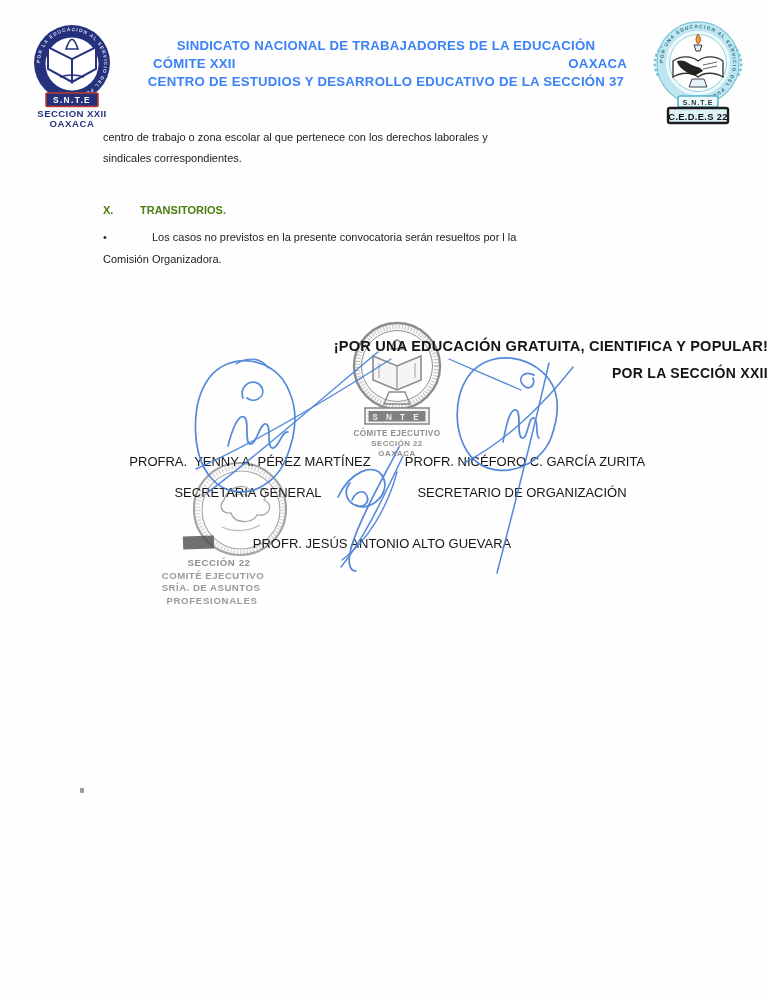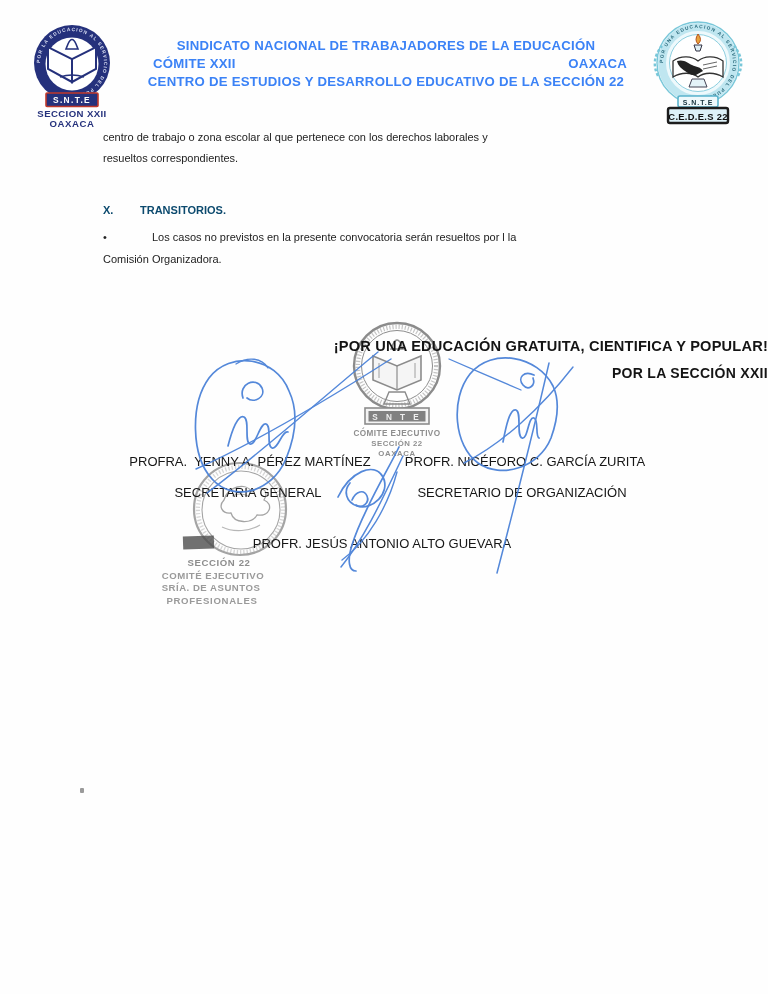--- a/index.html
+++ b/index.html
@@ -12,21 +12,21 @@
   
   .hdr-text{position:absolute;left:128px;top:37px;width:516px;z-index:2;
     font-weight:bold;font-size:13.2px;letter-spacing:.25px;line-height:18px;
     text-align:center;color:#3b82f6;}
   .hdr-line2{display:flex;justify-content:space-between;padding:0 17px 0 25px;}
   .logo{position:absolute;z-index:2;}
   .logo-left{left:26px;top:20px;}
   .logo-right{left:646px;top:18px;}
   
   .tline{position:absolute;left:103px;width:560px;font-size:11px;color:#222;z-index:2;}
-  .sect{font-weight:bold;color:#0c4a6e;}
+  .sect{font-weight:bold;color:#4d7c0f;}
   .sect .num{display:inline-block;width:37px;}
   .bullet-line .b{display:inline-block;width:49px;}
   
   .center-line{position:absolute;left:0;width:768px;text-align:right;font-weight:bold;color:#141414;z-index:2;}
   .slogan{top:338px;font-size:14.6px;letter-spacing:.2px;}
   .subslogan{top:365px;font-size:14px;letter-spacing:.3px;}
   
   .sig-name{position:absolute;font-weight:normal;font-size:13px;color:#161616;
     text-align:center;z-index:2;white-space:pre;}
   .name-left{left:95px;top:454px;width:310px;}
@@ -64,21 +64,21 @@
     <text x="46" y="96.5" text-anchor="middle" font-size="9.6" font-weight="bold" fill="#25317c" letter-spacing=".4">SECCION XXII</text>
     <text x="46" y="106.5" text-anchor="middle" font-size="9.6" font-weight="bold" fill="#25317c" letter-spacing=".6">OAXACA</text>
   </svg>
 
   <div class="hdr-text">
     <div>SINDICATO NACIONAL DE TRABAJADORES DE LA EDUCACIÓN</div>
     <div class="hdr-line2">
       <span>CÓMITE XXII</span>
       <span>OAXACA</span>
     </div>
-    <div>CENTRO DE ESTUDIOS Y DESARROLLO EDUCATIVO DE LA SECCIÓN 22</div>
+    <div>CENTRO DE ESTUDIOS Y DESARROLLO EDUCATIVO DE LA SECCIÓN 37</div>
   </div>
 
   <svg class="logo logo-right" width="104" height="110" viewBox="0 0 104 110">
     <circle cx="52" cy="45" r="41" fill="#eef9fc" stroke="#79c7d9" stroke-width="1.4"></circle>
     <circle cx="52" cy="45" r="36" fill="none" stroke="#bfe6f0" stroke-width="8"></circle>
     <defs>
       <path id="ringR" d="M 52 45 m -35 0 a 35 35 0 1 1 70 0 a 35 35 0 1 1 -70 0"></path>
     </defs>
     <text font-size="4.8" fill="#2a6a7c" letter-spacing="1.2" font-weight="bold">
       <textPath href="#ringR">POR UNA EDUCACION AL SERVICIO DEL PUEBLO</textPath>
@@ -93,21 +93,21 @@
     <line x1="57" y1="47" x2="71" y2="44" stroke="#555" stroke-width=".9"></line>
     <line x1="57" y1="51" x2="71" y2="48" stroke="#555" stroke-width=".9"></line>
     <path d="M 46 61 h 12 l 3 8 h -18 z" fill="#e4f3f8" stroke="#445" stroke-width="1"></path>
     <rect x="32" y="78" width="40" height="11" rx="2" fill="#eef9fc" stroke="#5ab3cc" stroke-width="1.6"></rect>
     <text x="52" y="86.5" text-anchor="middle" font-size="7" font-weight="bold" fill="#16323c" letter-spacing="1">S.N.T.E</text>
     <rect x="22" y="90" width="60" height="15" rx="2" fill="#ddf1f8" stroke="#1d1d1d" stroke-width="2.4"></rect>
     <text x="52" y="101.5" text-anchor="middle" font-size="9.4" font-weight="bold" fill="#101010" letter-spacing=".3">C.E.D.E.S 22</text>
   </svg>
 
   <div class="tline" style="top:131px">centro de trabajo o zona escolar al que pertenece con los derechos laborales y</div>
-  <div class="tline" style="top:152px">resueltos correspondientes.</div>
+  <div class="tline" style="top:152px">sindicales correspondientes.</div>
 
   <div class="tline sect" style="top:204px">
     <span class="num">X.</span><span>TRANSITORIOS.</span>
   </div>
 
   <div class="tline bullet-line" style="top:231px">
     <span class="b">•</span><span>Los casos no previstos en la presente convocatoria serán resueltos por l la</span>
   </div>
   <div class="tline" style="top:252.5px">Comisión Organizadora.</div>
 

